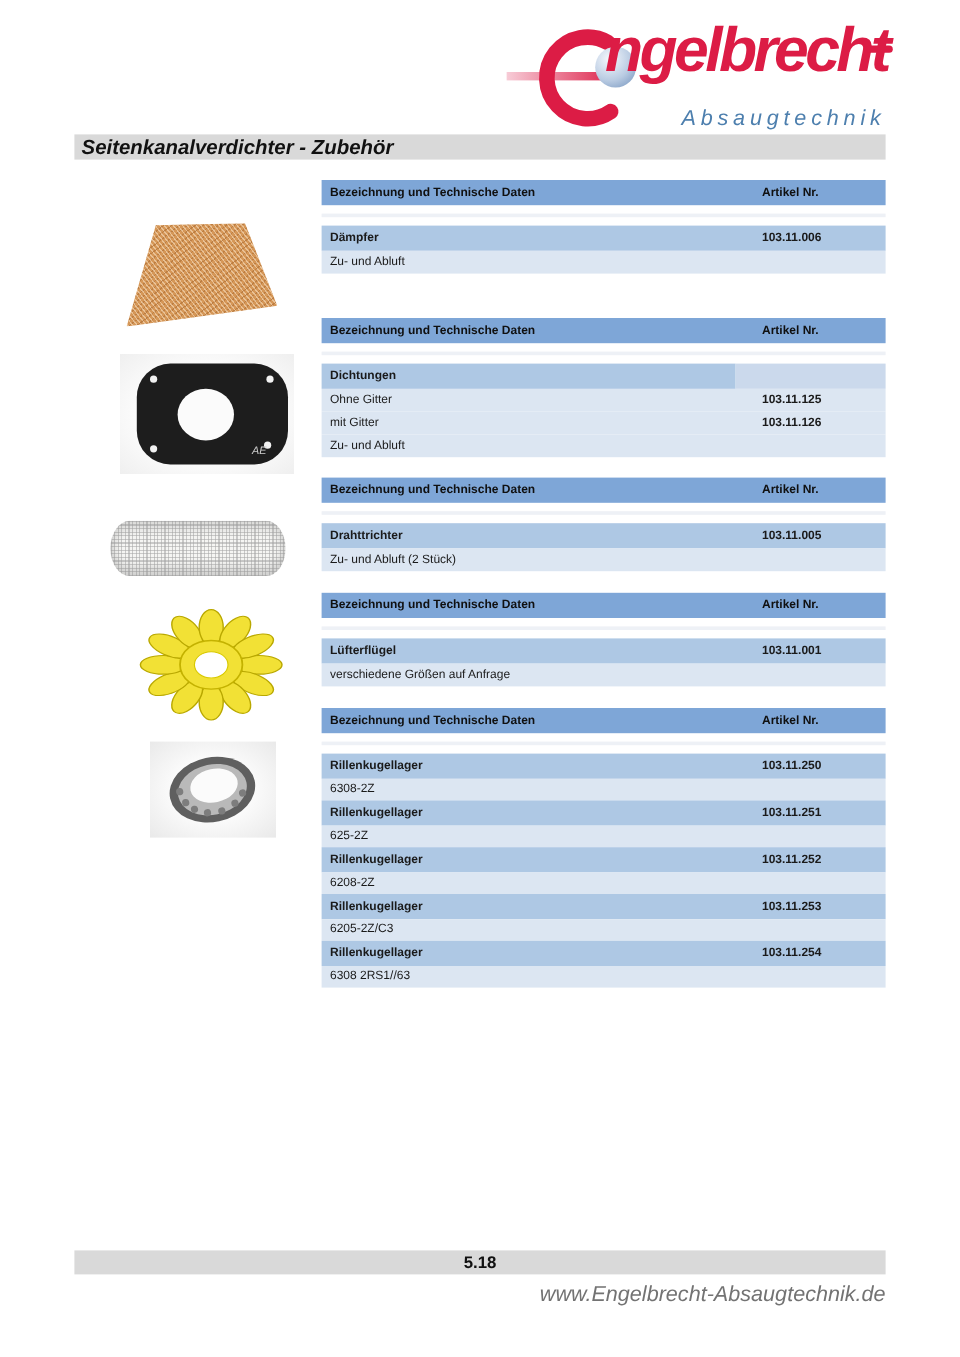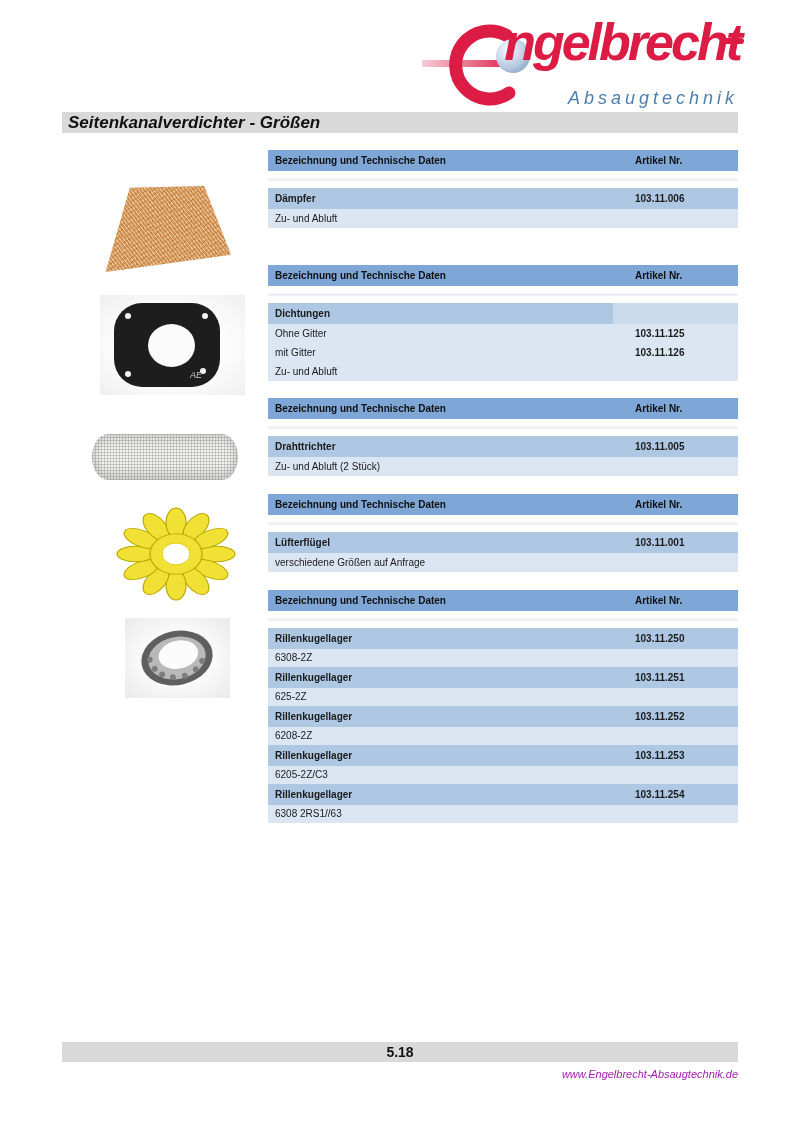--- a/index.html
+++ b/index.html
@@ -41,41 +41,41 @@
   
   .photo { position:absolute; }
   .mat { left:103px; top:186px; width:128px; height:86px;
          clip-path:polygon(21% 2%, 79% 0%, 100% 80%, 2% 100%);
          background-color:#d59758;
          background-image:
            repeating-linear-gradient(52deg, rgba(255,236,210,.5) 0 1px, rgba(0,0,0,0) 1px 3px),
            repeating-linear-gradient(-38deg, rgba(150,85,30,.38) 0 1px, rgba(0,0,0,0) 1px 4px); }
   .gasket-bg { left:100px; top:295px; width:145px; height:100px;
                background:radial-gradient(ellipse at center, #fcfcfc 55%, #efefef 100%); }
-  .gasket { position:absolute; left:14px; top:8px; width:106px; height:84px; background:#1d1d1d; border-radius:28px; }
+  .gasket { position:absolute; left:14px; top:8px; width:126px; height:84px; background:#1d1d1d; border-radius:28px; }
   .gasket .hole { position:absolute; left:34px; top:21px; width:47px; height:43px; border-radius:50%; background:#fbfbfb; }
   .gasket .dot { position:absolute; width:6px; height:6px; border-radius:50%; background:#f2f2f2; }
   .gasket .d1 { left:11px; top:10px; } .gasket .d2 { right:12px; top:10px; }
   .gasket .d3 { left:11px; bottom:10px; } .gasket .d4 { right:14px; bottom:13px; }
   .gasket .mark { position:absolute; right:18px; bottom:7px; font-size:9px; color:#cfcfcf; font-style:italic; }
   .mesh { left:92px; top:434px; width:146px; height:46px; border-radius:16px/50%;
           background-color:#f5f5f3;
           background-image:
             repeating-linear-gradient(0deg, rgba(165,165,165,.55) 0 1px, rgba(0,0,0,0) 1px 3px),
             repeating-linear-gradient(90deg, rgba(165,165,165,.55) 0 1px, rgba(0,0,0,0) 1px 3px);
           box-shadow: inset 0 -7px 8px rgba(140,140,140,.35), inset 0 7px 8px rgba(140,140,140,.25); }
   .fan { left:106px; top:506px; width:140px; height:96px; }
   .bearing-bg { left:125px; top:618px; width:105px; height:80px;
                 background:radial-gradient(ellipse at center, #fbfbfb 45%, #e9e9e9 100%); }
 
   
   .footer-bar { position:absolute; left:62px; top:1042px; width:676px; height:20px; background:#d9d9d9;
                 text-align:center; font-size:14px; font-weight:bold; color:#111; line-height:20px; }
-  .website { position:absolute; right:62px; top:1068px; font-size:11px; font-style:italic;
-             color:#a21caf; text-decoration:none; }
+  .website { position:absolute; right:62px; top:1068px; font-size:18px; font-style:italic;
+             color:#737373; text-decoration:none; }
 </style>
 </head>
 <body>
 
 <div class="page">
 
   <div class="logo">
     <svg class="logo-mark" width="126" height="90" viewBox="0 0 126 90">
       <defs>
         <linearGradient id="lineGrad" x1="0" y1="0" x2="1" y2="0">
@@ -91,21 +91,21 @@
       <rect x="0" y="40" width="94" height="7" fill="url(#lineGrad)"></rect>
       <path d="M 84.5 15.4 A 34 34 0 1 0 86.9 73" stroke="#dc1c45" stroke-width="13" fill="none" stroke-linecap="round"></path>
       <circle cx="91" cy="36" r="17" fill="url(#sphereGrad)"></circle>
     </svg>
     <div class="brand">ngelbrecht</div>
     <div class="brand-tbar"></div>
     <div class="subtitle">Absaugtechnik</div>
   </div>
 
   <div class="title-bar">
-    <span>Seitenkanalverdichter - Größen</span>
+    <span>Seitenkanalverdichter - Zubehör</span>
   </div>
 
   <div class="photo mat"></div>
 
   <div class="photo gasket-bg">
     <div class="gasket">
       <div class="hole"></div>
       <div class="dot d1"></div>
       <div class="dot d2"></div>
       <div class="dot d3"></div>

